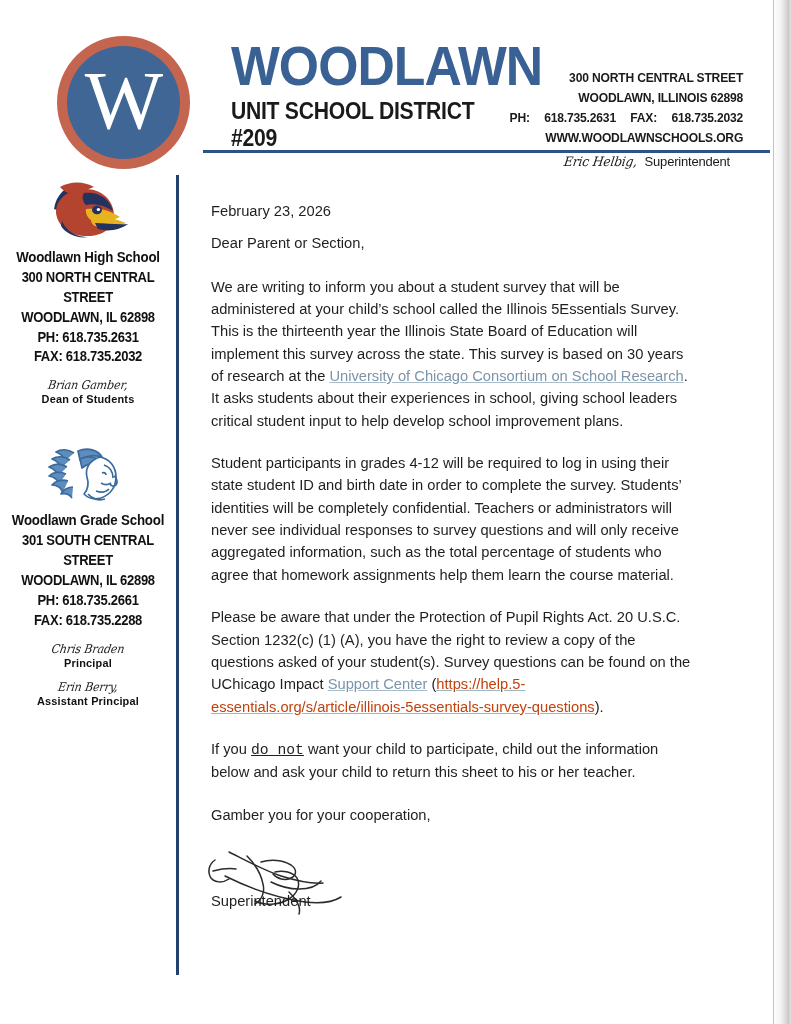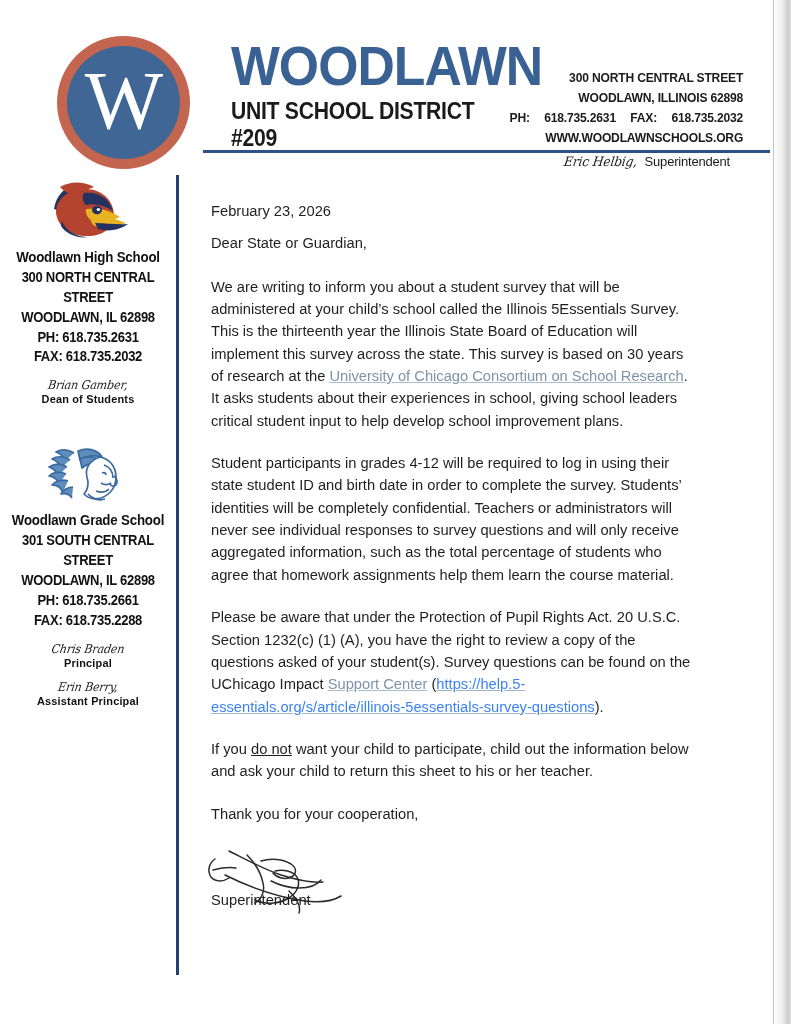--- a/index.html
+++ b/index.html
@@ -223,25 +223,25 @@
   .letter .salutation { margin-bottom: 21px; }
   .letter p {
     margin: 8px 0 20px 0;
   }
   .link {
     color: #7c94a8;
     text-decoration: underline;
     text-decoration-color: #a8bcca;
   }
   .link-dark {
-    color: #3b82f6;
+    color: #c2410c;
     text-decoration: underline;
     text-decoration-color: #9fb6c6;
   }
-  u.plain { text-decoration: underline; }
+  u.plain { text-decoration: underline; font-family: Liberation Mono, monospace; }
   .closing { margin-bottom: 20px; }
   .signoff-name { margin-bottom: 0; }
   .sig-area {
     position: relative;
     height: 70px;
   }
   .sig-svg {
     position: absolute;
     left: -6px;
     top: -4px;
@@ -356,31 +356,31 @@
       <div class="sig-group">
         <div class="sig-script">Erin Berry,</div>
         <div class="sig-role">Assistant Principal</div>
       </div>
     </div>
   </div>
 
   <div class="letter">
 
     <div class="date">February 23, 2026</div>
-    <div class="salutation">Dear State or Guardian,</div>
+    <div class="salutation">Dear Parent or Section,</div>
 
     <p><span>We are writing to inform you about a student survey that will be administered at your child’s school called the Illinois 5Essentials Survey. This is the thirteenth year the Illinois State Board of Education will implement this survey across the state. This survey is based on 30 years of research at the </span><a class="link" href="#">University of Chicago Consortium on School Research</a><span>. It asks students about their experiences in school, giving school leaders critical student input to help develop school improvement plans.</span></p>
 
     <p>Student participants in grades 4-12 will be required to log in using their state student ID and birth date in order to complete the survey. Students’ identities will be completely confidential. Teachers or administrators will never see individual responses to survey questions and will only receive aggregated information, such as the total percentage of students who agree that homework assignments help them learn the course material.</p>
 
     <p><span>Please be aware that under the Protection of Pupil Rights Act. 20 U.S.C. Section 1232(c) (1) (A), you have the right to review a copy of the questions asked of your student(s). Survey questions can be found on the UChicago Impact </span><a class="link" href="#">Support Center</a><span> (</span><a class="link-dark" href="#">https://help.5-essentials.org/s/article/illinois-5essentials-survey-questions</a><span>).</span></p>
 
     <p><span>If you </span><u class="plain">do not</u><span> want your child to participate, child out the information below and ask your child to return this sheet to his or her teacher.</span></p>
 
-    <p class="closing">Thank you for your cooperation,</p>
+    <p class="closing">Gamber you for your cooperation,</p>
 
 
     <div class="sig-area">
       <svg class="sig-svg" width="240" height="78" viewBox="0 0 240 78">
         <g fill="none" stroke="#2b2b2b" stroke-width="1.5" stroke-linecap="round">
           <path d="M10 18 C4 22 2 30 6 36 C10 41 18 41 24 37"></path>
           <path d="M8 29 C16 27 24 26 31 27"></path>
           <path d="M24 10 C40 18 58 28 76 34 C92 39 106 42 118 41"></path>
           <path d="M42 14 C50 22 56 32 58 42 C60 50 57 58 50 62"></path>
           <path d="M56 20 C66 17 78 18 86 23 C92 27 92 33 86 36 C80 39 72 37 68 32"></path>

